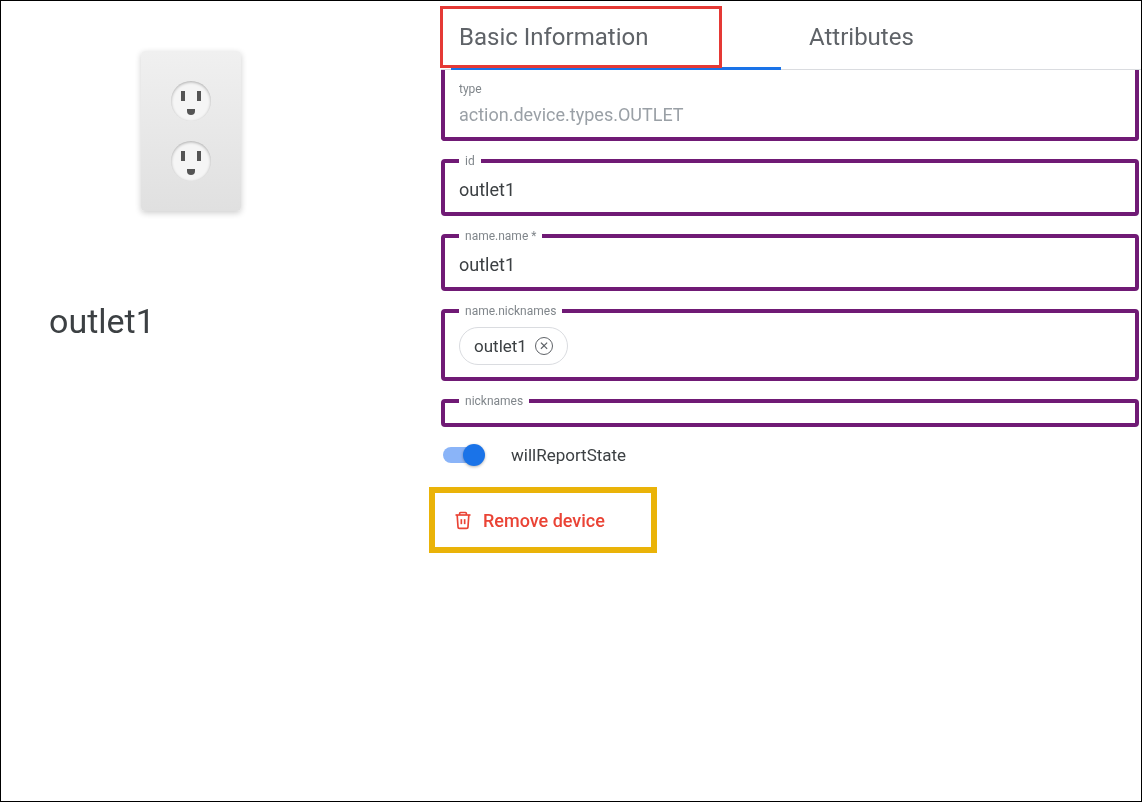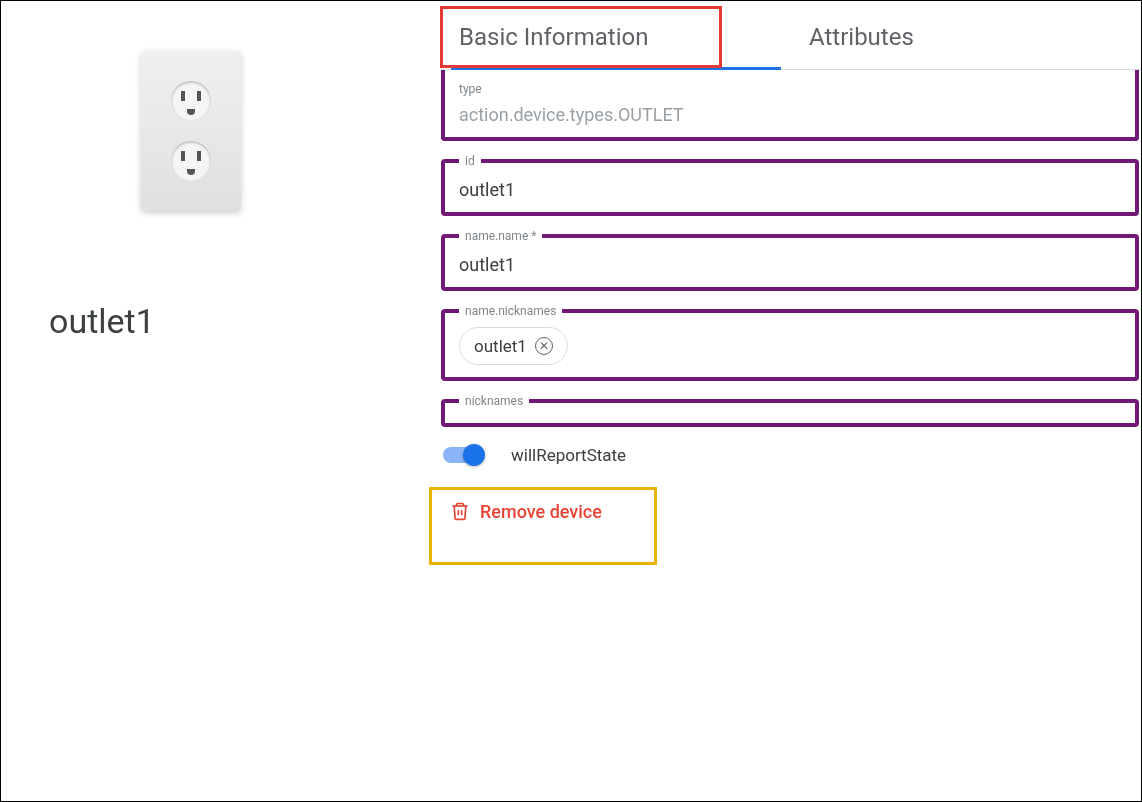--- a/index.html
+++ b/index.html
@@ -192,25 +192,25 @@
       position: absolute;
       right: -2px;
       top: -3px;
       box-shadow: 0 1px 3px rgba(0,0,0,0.3);
     }
     .toggle-label {
       font-size: 17px;
       color: #3c4043;
     }
     .remove-wrap {
-      border: 3px solid #eab308;
+      border: 6px solid #eab308;
       width: 228px;
-      height: 78px;
-      display: flex;
-      align-items: flex-start;
+      height: 66px;
+      display: flex;
+      align-items: center;
       margin-left: -12px;
     }
     .remove-btn {
       display: flex;
       align-items: center;
       gap: 10px;
       color: #ea4335;
       font-size: 18px;
       font-weight: 500;
       cursor: pointer;

